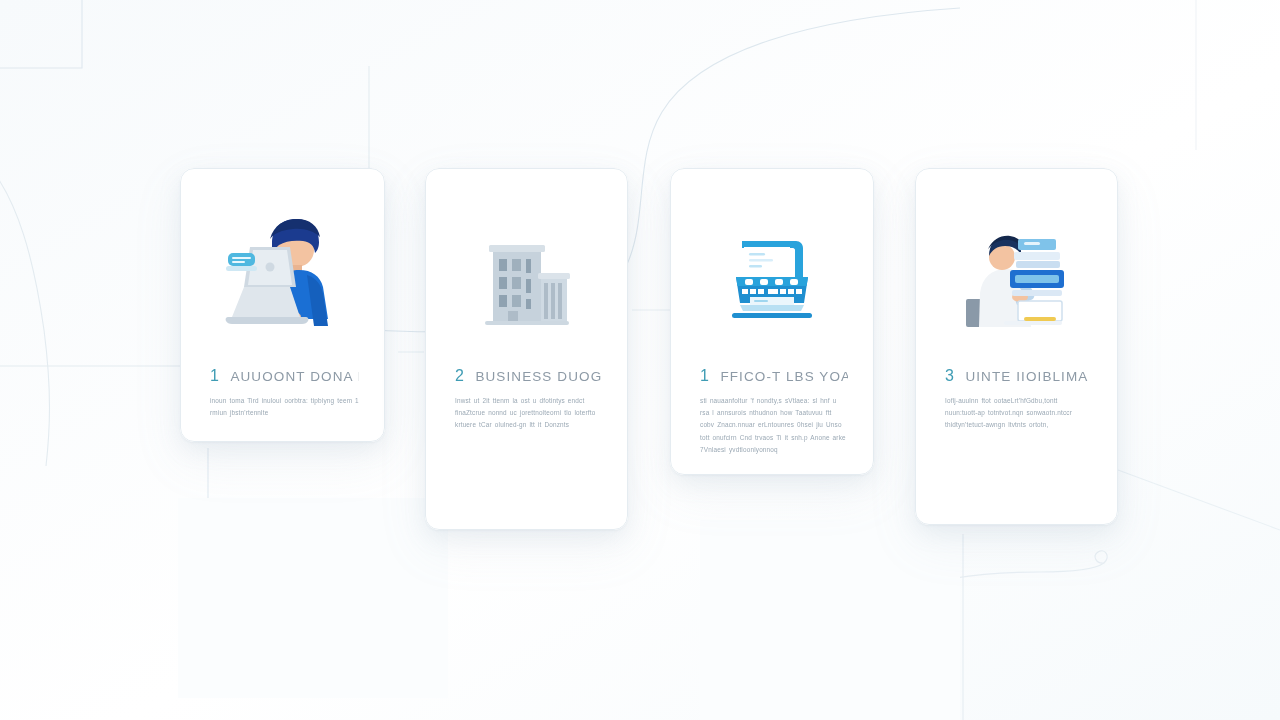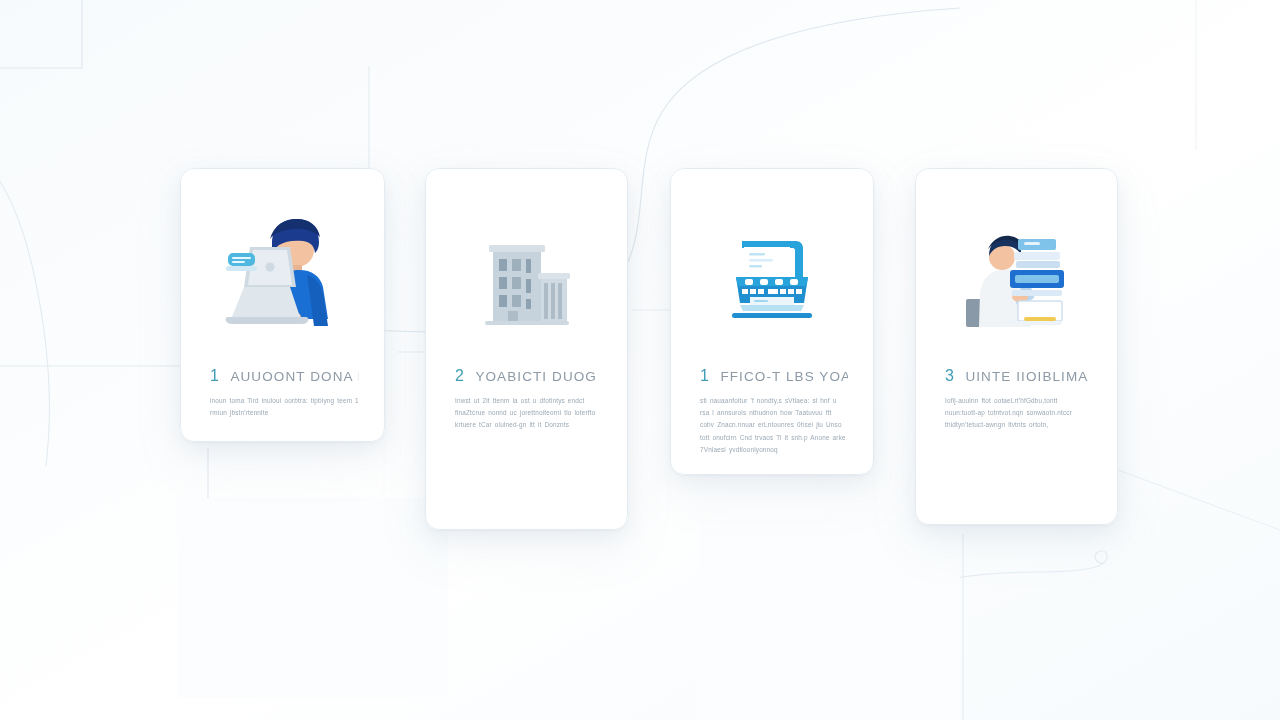--- a/index.html
+++ b/index.html
@@ -208,21 +208,21 @@
         <rect x="63" y="50" width="4" height="36" fill="#aebcc8"></rect>
         <rect x="70" y="50" width="4" height="36" fill="#aebcc8"></rect>
         <rect x="77" y="50" width="4" height="36" fill="#aebcc8"></rect>
 
         <rect x="27" y="78" width="10" height="10" fill="#aebcc8"></rect>
       </svg>
     </div>
     <div class="card-text" style="top:200px;">
       <div class="card-heading">
         <span class="card-number">2</span>
-        <span class="card-title">YOABICTI DUOG</span>
+        <span class="card-title">BUSINESS DUOG</span>
       </div>
       <div class="card-body">Inwst ut 2it ttenm la ost u dfotintys endct finaZtcrue nonnd uc jorettnolteorni tlo loterfto krtuere tCar olulned-gn ltt it Donznts</div>
     </div>
   </div>
 
   <div class="card" style="left:670px; top:168px; width:204px; height:307px;">
     <div class="card-art" style="top:48px; height:126px;">
       <svg width="96" height="96" viewBox="0 0 96 96" xmlns="http://www.w3.org/2000/svg">
 
         <path d="M18 10 h54 c4 0 7 3 7 7 v30 h-8 v-28 c0 -1 -1 -2 -2 -2 h-51 z" fill="#29a3dc"></path>

